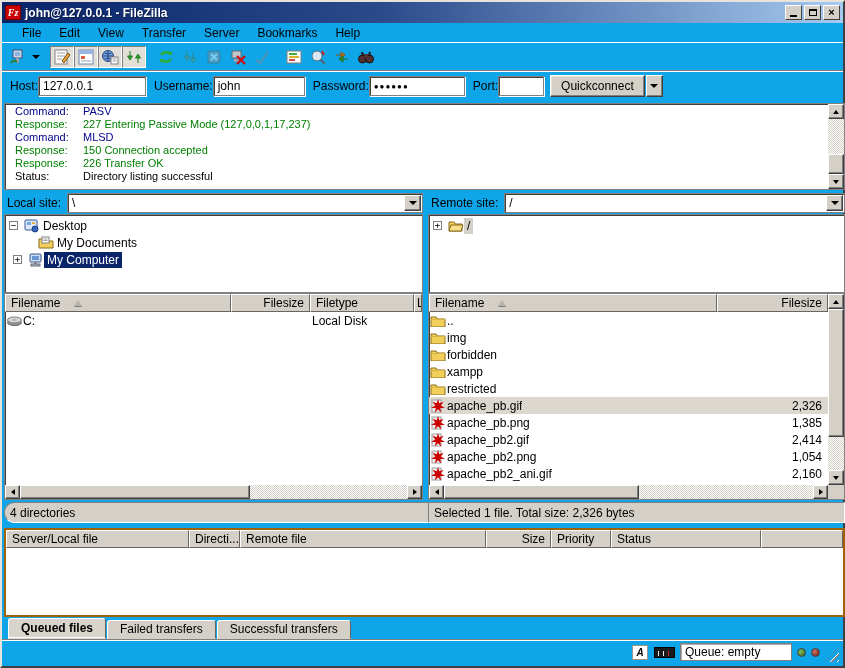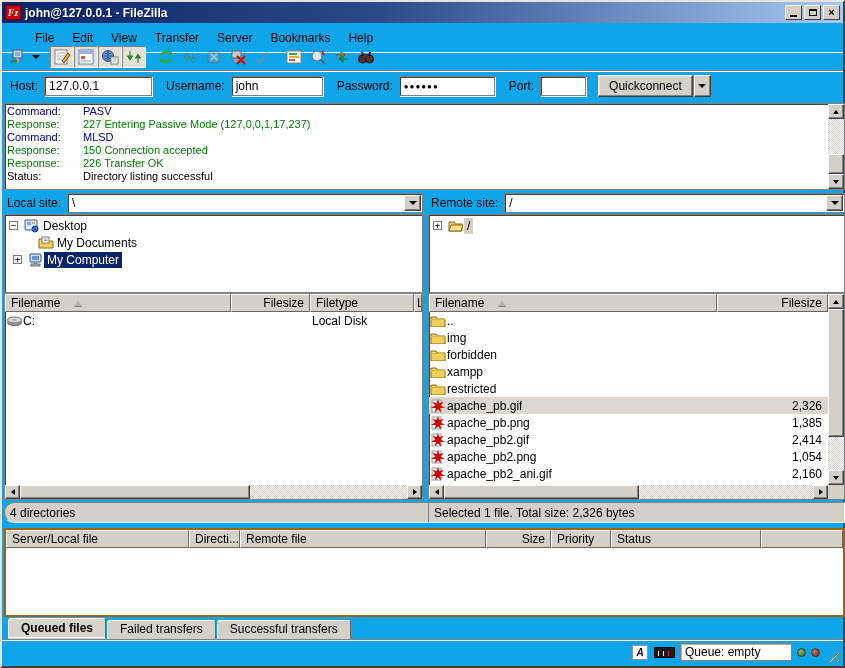--- a/index.html
+++ b/index.html
@@ -20,56 +20,56 @@
     border:1px solid #7a0000; margin-right:4px; font-family:"Liberation Serif", serif; font-style:italic;}
   .titlebar .title { color:#fff; font-weight:bold; font-size:12px; flex:1;
     text-shadow:1px 1px 0 rgba(0,0,0,.4); white-space:nowrap; }
   .cap-btn { width:17px; height:15px; margin-left:2px; display:flex; align-items:center;
     justify-content:center; background:#d4d0c8; border:1px solid; border-color:#fff #404040 #404040 #fff; }
   .glyph-min { width:7px; height:2px; background:#000; margin-top:7px; }
   .glyph-max { width:8px; height:7px; border:1px solid #000; border-top:2px solid #000; }
   .glyph-close { font-size:11px; font-weight:bold; line-height:1; }
 
   
-  .menubar { position:absolute; left:0; top:21px; right:0; height:30px;
-    display:flex; align-items:center; padding-left:24px; gap:0;
+  .menubar { position:absolute; left:0; top:21px; right:0; height:20px;
+    display:flex; align-items:center; padding-left:11px; gap:0;
     border-bottom:1px solid #fff; }
   .menu-item { padding:3px 9px; font-size:12px; }
 
   
   .toolbar { position:absolute; left:0; top:42px; right:0; height:26px;
     display:flex; align-items:center; padding-left:3px; }
   .tb-btn { width:24px; height:22px; display:flex; align-items:center; justify-content:center;
     border:1px solid transparent; }
   .tb-btn.pressed { border-color:#808080 #fff #fff #808080; background:#e2dfd9; }
   .tb-drop { width:13px; height:22px; display:flex; align-items:center; justify-content:center; }
   .arr-down { width:0; height:0; border-left:4px solid transparent; border-right:4px solid transparent;
     border-top:4px solid #000; }
   .dim { opacity:.45; filter:grayscale(60%); }
 
   
   .quickbar { position:absolute; left:0; top:68px; right:0; height:31px;
-    display:flex; align-items:center; padding-left:8px; gap:6px;
+    display:flex; align-items:center; padding-left:8px; 
     border-top:1px solid #808080; box-shadow:0 1px 0 #fff inset; }
   .quickbar label { font-size:12px; }
   .qfield { height:20px; padding:2px 4px; font-size:12px; display:flex; align-items:center; }
   .qc-btn { height:22px; padding:2px 10px; font-size:12px; display:flex; align-items:center;
     border:1px solid; border-color:#fff #404040 #404040 #fff; background:#d4d0c8;
     box-shadow:inset -1px -1px 0 #808080, inset 1px 1px 0 #e8e4dc; }
   .qc-drop { width:17px; height:22px; display:flex; align-items:center; justify-content:center;
     border:1px solid; border-color:#fff #404040 #404040 #fff; background:#d4d0c8;
     box-shadow:inset -1px -1px 0 #808080; margin-left:1px; }
 
   
   .log { position:absolute; left:2px; top:101px; width:841px; height:87px;
     background:#fff; border:1px solid #808080;
     box-shadow:inset 1px 1px 0 #404040; display:flex; }
   .log-lines { flex:1; padding:1px 2px; overflow:hidden; }
   .log-line { display:flex; line-height:13px; font-size:11px; }
-  .log-label { width:76px; flex:0 0 76px; }
+  .log-label { width:76px; flex:0 0 76px;padding-left:8px; }
   .t-command { color:#00008b; }
   .t-response { color:#008000; }
   .t-status { color:#000; }
 
   
   .vscroll { width:16px; flex:0 0 16px; display:flex; flex-direction:column;
     background-image:conic-gradient(#fff 25%, #d4d0c8 0 50%, #fff 0 75%, #d4d0c8 0);
     background-size:2px 2px; }
   .hscroll { height:14px; display:flex;
     background-image:conic-gradient(#fff 25%, #d4d0c8 0 50%, #fff 0 75%, #d4d0c8 0);

